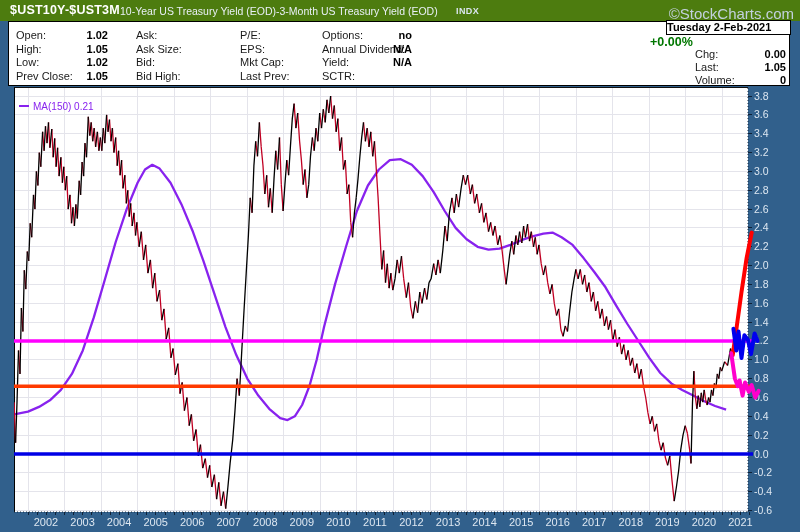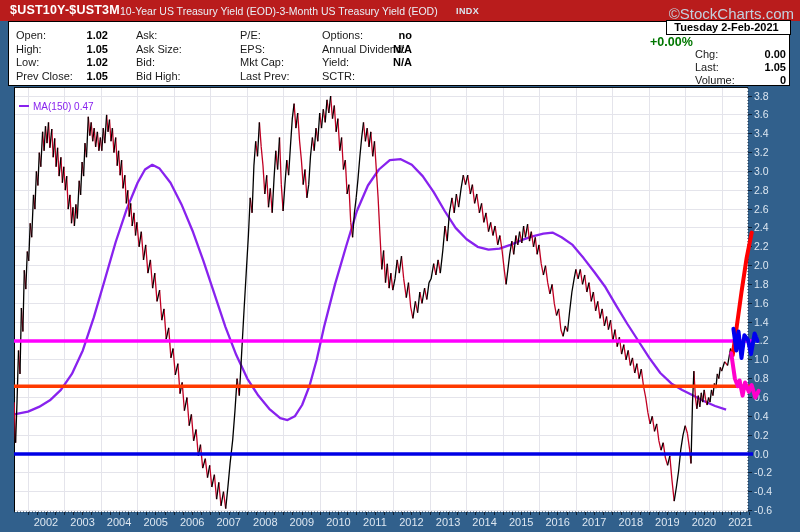--- a/index.html
+++ b/index.html
@@ -1,28 +1,28 @@
 <!DOCTYPE html>
 <html><head>
 <meta charset="utf-8">
 <style>
   html,body{margin:0;padding:0;background:#24486e;}
   *{box-sizing:border-box;}
   .frame{position:relative;width:800px;height:532px;background:#31608c;overflow:hidden;
          font-family:"Liberation Sans",sans-serif;}
   
-  .header{position:absolute;left:0;top:0;width:800px;height:21px;background:#b91c1c;}
+  .header{position:absolute;left:0;top:0;width:800px;height:21px;background:#4d7c0f;}
   .hsym{position:absolute;left:10px;top:3px;font-size:12.5px;font-weight:bold;color:#ffffff;letter-spacing:.2px;}
   .hdesc{position:absolute;left:120px;top:4.5px;font-size:10.5px;color:#e9f0f7;}
   .hindx{position:absolute;left:456px;top:6px;font-size:9px;font-weight:bold;color:#dbe6f0;letter-spacing:.4px;text-align:center;}
   .hcopy{position:absolute;right:6px;top:4.5px;font-size:15px;color:#c3d1de;}
   
   .qpanel{position:absolute;left:8px;top:21px;width:782px;height:65px;background:#ffffff;border:1px solid #000;}
   .datebox{position:absolute;left:666px;top:20px;width:125px;height:15px;background:#fff;border:1px solid #000;
-           font-size:11px;color:#000;text-align:center;line-height:13px;padding-right:4px;font-weight:bold;}
+           font-size:11px;color:#000;text-align:left;line-height:13px;padding-right:4px;font-weight:bold;}
   .qlabel{position:absolute;font-size:11px;color:#1a1a1a;white-space:nowrap;text-align:right;}
   .qval{position:absolute;font-size:11px;font-weight:bold;color:#000;text-align:right;white-space:nowrap;}
   .pct{position:absolute;left:650px;top:35px;width:138px;font-size:12.5px;font-weight:bold;color:#007700;text-align:left;}
   
   .legend1{position:absolute;left:19px;top:89px;font-size:11px;font-weight:bold;color:#000;letter-spacing:.4px;white-space:nowrap;}
   .legend2{position:absolute;left:19px;top:101px;font-size:10px;color:#8822ee;white-space:nowrap;}
   .dash{display:inline-block;width:10px;height:2px;vertical-align:middle;margin-right:4px;margin-bottom:2px;}
   .dash-black{background:#000;}
   .dash-purple{background:#8822ee;}
   svg{position:absolute;left:0;top:0;pointer-events:none;}
@@ -295,16 +295,16 @@
         <line x1="14" y1="454" x2="753" y2="454" stroke="#0000e6" stroke-width="3.6"></line>
       </g>
       <g>
         <polyline points="732.7,355.1 736.3,329.7 741.5,292.0 746.6,258.1 751.7,232.6" fill="none" stroke="#ff0000" stroke-width="4" stroke-linejoin="round" stroke-linecap="round"></polyline>
         <polyline points="733.4,328.7 736.3,350.4 738.5,331.5 741.5,357.9 744.4,335.3 748.0,340.0 751.0,354.1 754.6,333.4 757.5,341.0" fill="none" stroke="#0000ee" stroke-width="4" stroke-linejoin="round" stroke-linecap="round"></polyline>
         <polyline points="731.2,353.2 734.9,378.6 737.8,386.2 739.6,380.5 742.6,395.6 745.1,382.4 748.8,391.8 751.7,385.2 755.3,397.5 758.6,390.9" fill="none" stroke="#ff00cc" stroke-width="4" stroke-linejoin="round" stroke-linecap="round"></polyline>
       </g>
     </svg>
 
   <div class="legend2">
-    <span class="dash dash-purple"></span><span>MA(150) 0.47</span>
+    <span class="dash dash-purple"></span><span>MA(150) 0.21</span>
   </div>
 
 </div>
 
 </body></html>

